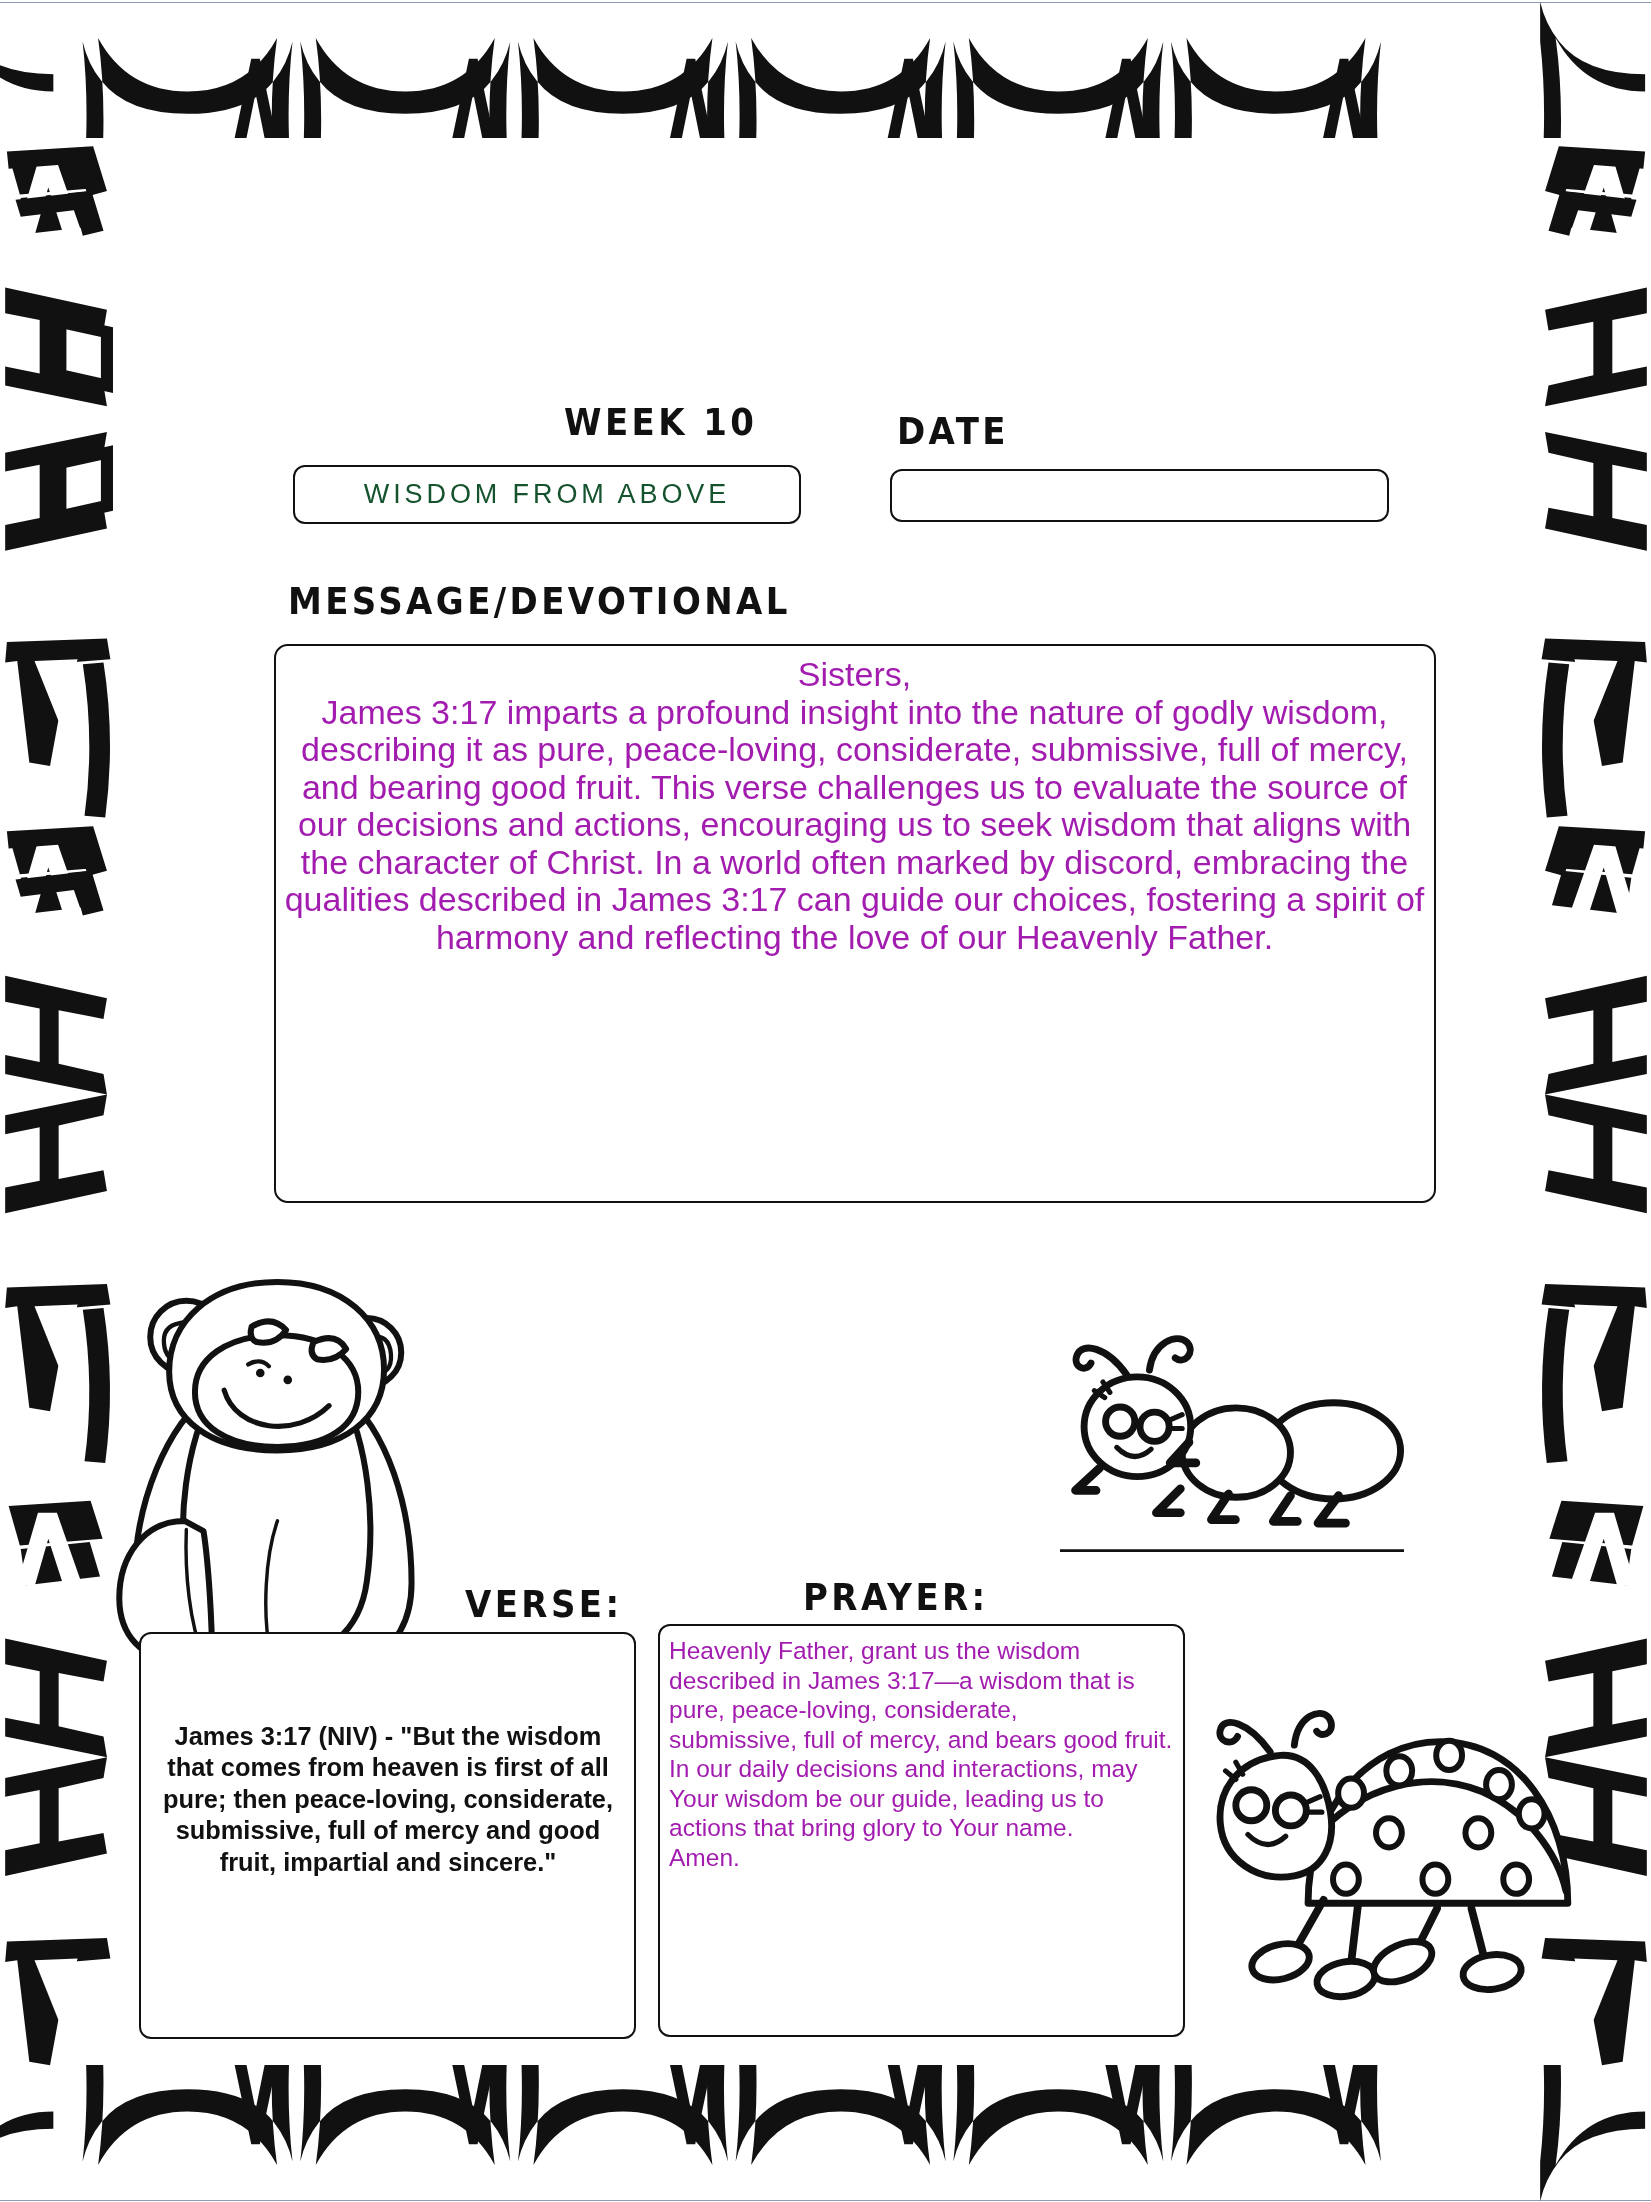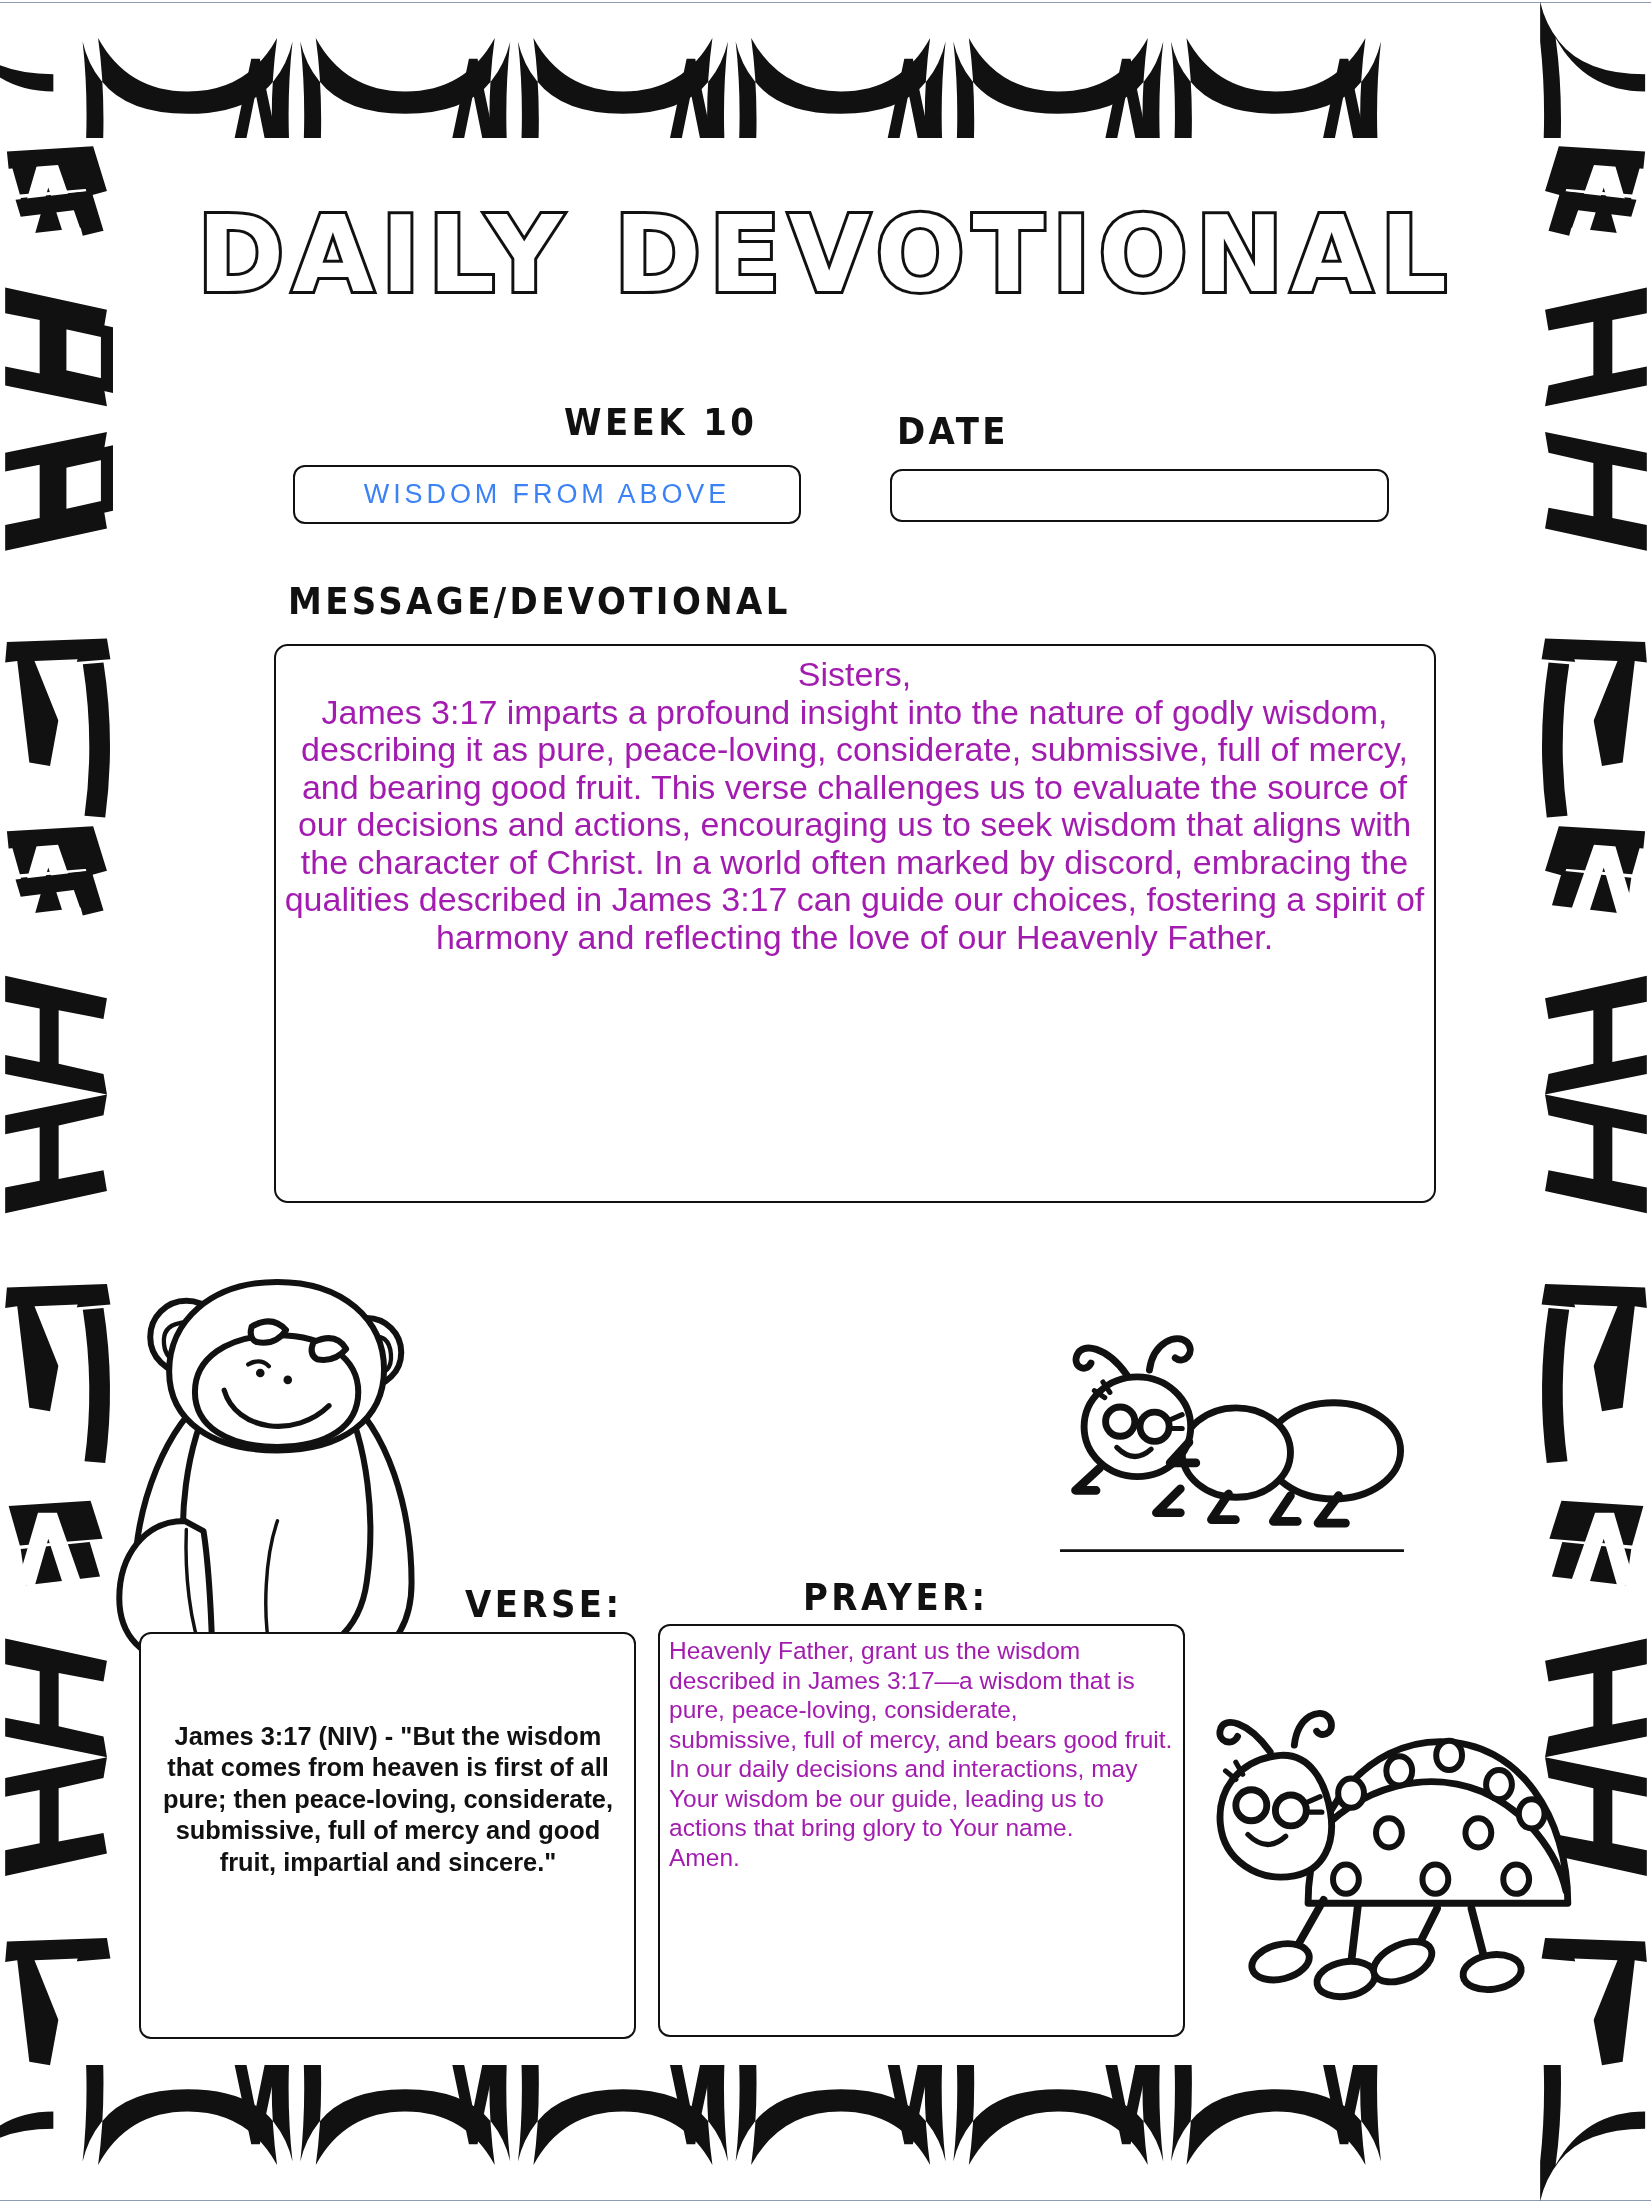--- a/index.html
+++ b/index.html
@@ -33,21 +33,21 @@
     font-size:34px;letter-spacing:3.4px;color:#111;
     transform:scaleY(1.12);transform-origin:left bottom;
   }
   #week-label{position:absolute;top:404px;left:564px;}
   #date-label{position:absolute;top:413px;left:897px;}
 
   .rounded-box{border:2.6px solid #111;border-radius:12px;background:#fff;box-sizing:border-box;}
 
   #theme-box{position:absolute;top:465px;left:293px;width:508px;height:59px;
              display:flex;align-items:center;justify-content:center;}
-  #theme-text{font-size:27px;letter-spacing:3.9px;color:#3b82f6;
+  #theme-text{font-size:27px;letter-spacing:3.9px;color:#14532d;
               font-family:"Liberation Sans",sans-serif;}
 
   #date-box{position:absolute;top:469px;left:890px;width:499px;height:53px;}
 
   
   #message-label{position:absolute;top:583px;left:288px;}
 
   #message-box{position:absolute;top:644px;left:274px;width:1162px;height:559px;
                border-radius:13.8px;}
   #message-text{
@@ -260,21 +260,20 @@
       <g transform="translate(0,2080)">
         <path d="M6 100 l118 -26 l-4 -24 l-52 10 l0 -62 l52 -12 l4 -24 l-118 24 l0 22 l40 -8 l0 62 l-40 8 z"></path>
       </g>
       <g transform="translate(0,2250)">
         <path d="M8 6 l116 -4 l4 24 l-48 4 l-22 120 l-24 -4 l-14 -118 l-14 2 z"></path>
         <path d="M40 28 l50 -2 l-22 72 z" fill="#fff"></path>
       </g>
     </g>
   </svg>
 
-  <div id="page-title">DAILY DEVOTIONAL</div>
 
   <div class="field-label" id="week-label">WEEK 10</div>
 
   <div class="rounded-box" id="theme-box">
     <span id="theme-text">WISDOM FROM ABOVE</span>
   </div>
 
   <div class="field-label" id="date-label">DATE</div>
 
   <div class="rounded-box" id="date-box" title=""></div>

